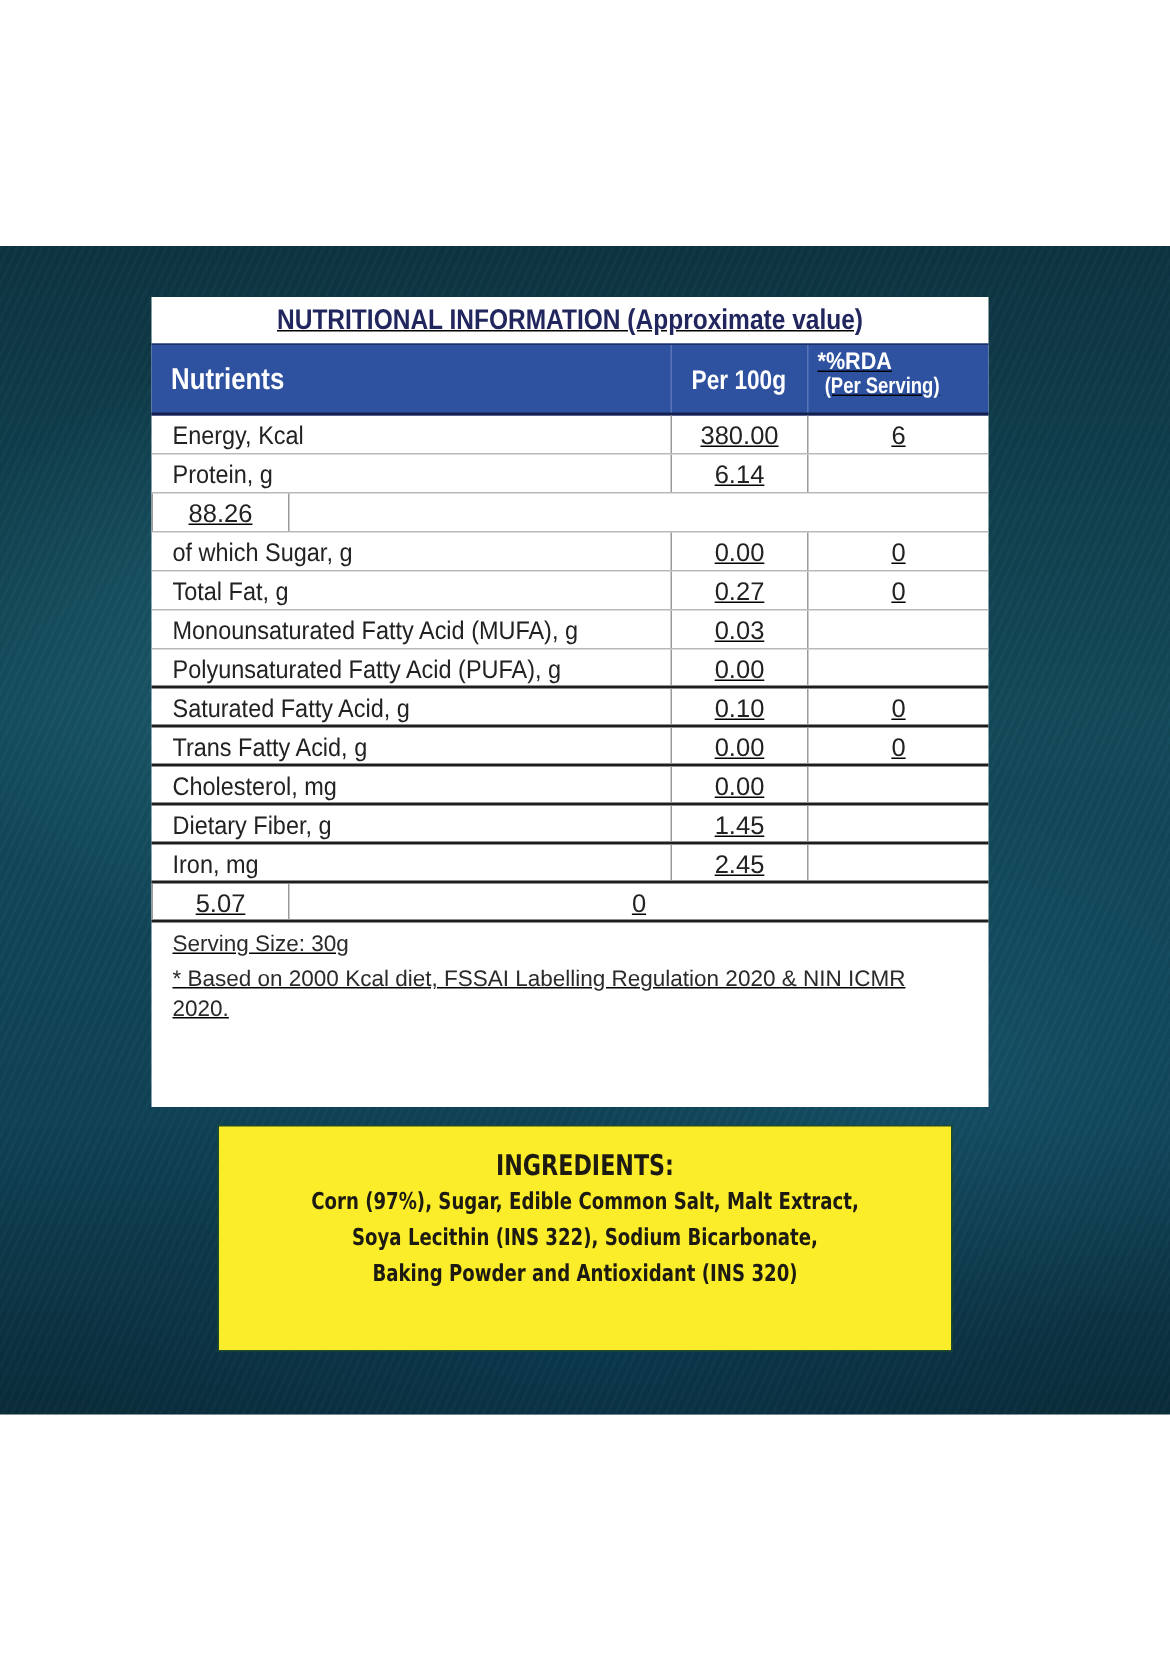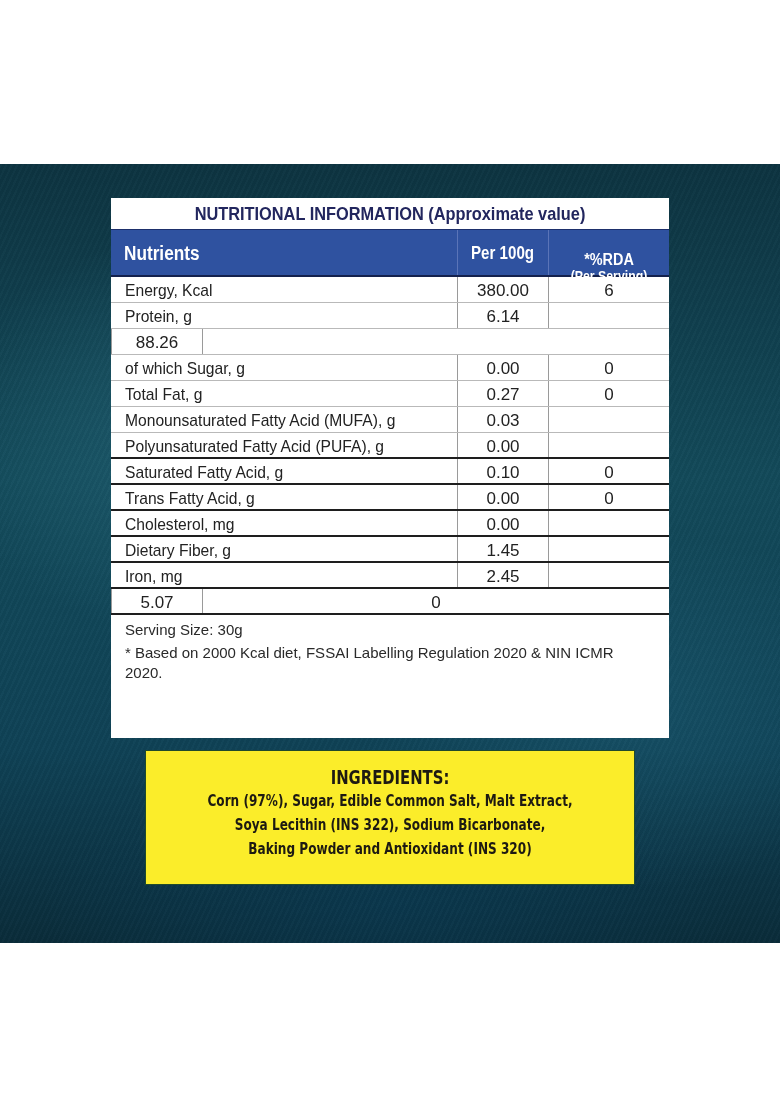--- a/index.html
+++ b/index.html
@@ -13,55 +13,56 @@
         radial-gradient(ellipse 420px 300px at 30% 35%, rgba(40,110,130,0.55), rgba(0,0,0,0) 70%),
         radial-gradient(ellipse 380px 260px at 80% 70%, rgba(30,95,120,0.45), rgba(0,0,0,0) 70%),
         radial-gradient(ellipse 500px 200px at 50% 95%, rgba(10,60,85,0.6), rgba(0,0,0,0) 70%),
         linear-gradient(180deg, #0d3441 0%, #134a5a 40%, #0f4256 75%, #0a2c3a 100%);
     }
     .backdrop::after {
       content: ""; position: absolute; inset: 0;
       background: repeating-linear-gradient(115deg, rgba(255,255,255,0.015) 0 2px, rgba(0,0,0,0.03) 2px 5px);
     }
     .panel {
-      position: absolute; left: 111px; top: 198px; width: 558px; height: 540px;
+      position: absolute; left: 101px; top: 198px; width: 558px; height: 540px;
       background: #ffffff;
+      text-decoration: underline;
     }
     .title {
       height: 31px; line-height: 31px; text-align: center;
       color: #22265e; font-weight: bold; font-size: 19px;
       transform: scaleX(0.86); transform-origin: center; white-space: nowrap;
     }
     .head {
       display: flex; height: 48px; background: #2f52a0; color: #fff;
       border-top: 1px solid #1d2f6b; border-bottom: 2px solid #14214d;
       box-sizing: border-box;
     }
     .head .c1 { width: 346px; padding-left: 13px; font-size: 20px; font-weight: bold; line-height: 46px; box-sizing: border-box; }
     .head .c1 span { display: inline-block; transform: scaleX(0.86); transform-origin: left; }
     .head .c2 { width: 90px; border-left: 1px solid #5a74b8; font-size: 18px; font-weight: bold; text-align: center; line-height: 46px; }
     .head .c2 span { display: inline-block; transform: scaleX(0.84); }
-    .head .c3 { flex: 1; border-left: 1px solid #5a74b8; text-align: center; font-weight: bold; padding-top: 22px; box-sizing: border-box; }
+    .head .c3 { flex: 1; border-left: 1px solid #5a74b8; font-weight: bold; padding-top: 4px; box-sizing: border-box; }
     .head .c3 .a { display: block; font-size: 16px; line-height: 16px; transform: scaleX(0.9); }
     .head .c3 .b { display: block; font-size: 15px; line-height: 16px; transform: scaleX(0.82); }
     .rows { }
     .row {
       display: flex; height: 26px; box-sizing: border-box;
       border-bottom: 1px solid #b9b9b9; color: #222; font-size: 17px; justify-content: center;
     }
     .row.dark { border-bottom: 2px solid #1e1e1e; }
     .row .c1 { width: 346px; padding-left: 14px; line-height: 27px; box-sizing: border-box; white-space: nowrap; }
     .row .c1 span { display: inline-block; transform: scaleX(0.92); transform-origin: left; }
     .row .c2 { width: 90px; border-left: 1px solid #9a9a9a; text-align: center; line-height: 27px; }
     .row .c3 { flex: 1; border-left: 1px solid #9a9a9a; text-align: center; line-height: 27px; }
     .foot { padding: 5px 14px 0 14px; color: #2a2a2a; font-size: 15px; line-height: 20px; }
     .foot p { margin: 0 0 3px 0; }
     .foot .note { width: 500px; }
     .ingredients {
-      position: absolute; left: 146px; top: 751px; width: 488px; height: 133px;
+      position: absolute; left: 146px; top: 751px; width: 488px; height: 149px;
       background: #fbed2a; box-shadow: 0 0 0 1px #1f4a2c; text-align: center;
       color: #1d1a12; font-family: "DejaVu Sans", sans-serif; font-weight: bold;
     }
     .ing-title { margin-top: 14px; font-size: 19px; line-height: 24px; transform: scaleX(0.78); }
     .ing-line { font-size: 15.5px; line-height: 24px; transform: scaleX(0.78); white-space: nowrap; }
   </style>
 </head>
 <body>
 
 <div class="backdrop"></div>

